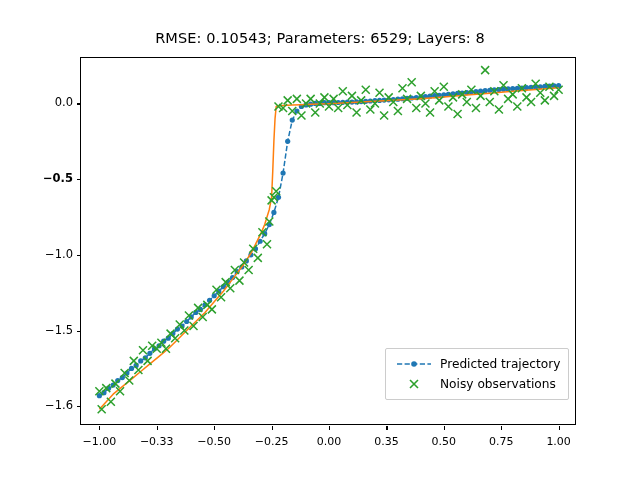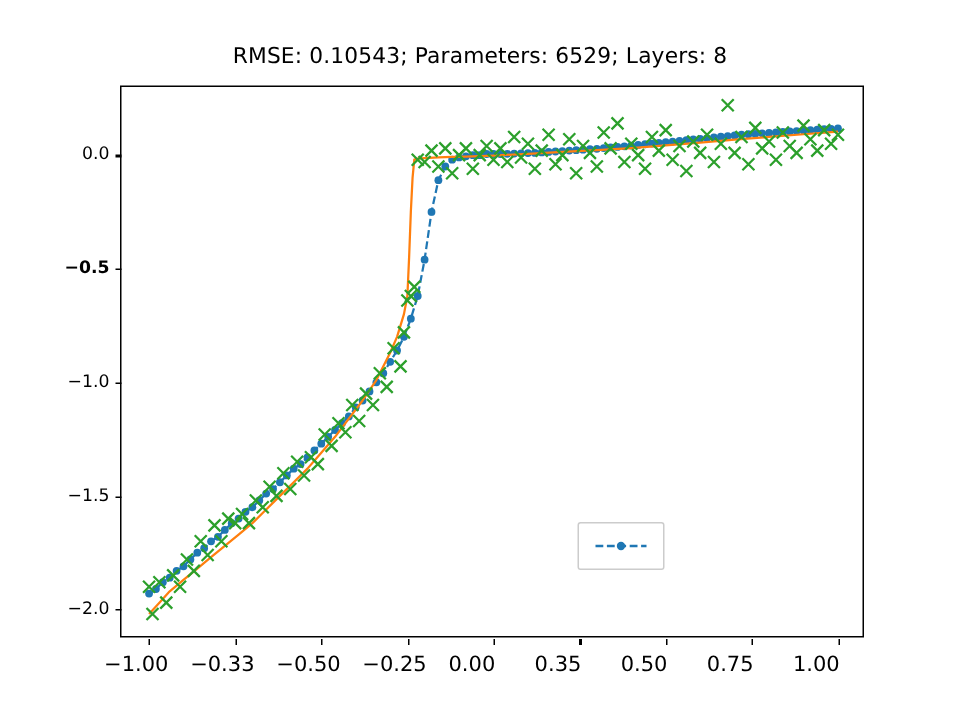--- a/index.html
+++ b/index.html
@@ -16,22 +16,22 @@
     border:1.1px solid #000000;box-sizing:border-box;background:transparent;
   }
   #plot-clip{position:absolute;left:0;top:0;width:100%;height:100%;overflow:hidden;}
   #plot-svg{position:absolute;left:0;top:0;}
 
   .tick-mark{position:absolute;background:#000000;}
   .xtick-mark{width:1.1px;height:3.6px;top:368px;}
   .ytick-mark{height:1.1px;width:3.6px;left:-3.6px;}
 
   .xtick-label{
-    position:absolute;top:377px;font-size:14px;color:#000000;
-    text-align:left;width:60px;margin-left:-30px;
+    position:absolute;top:377px;font-size:11px;color:#000000;
+    text-align:center;width:60px;margin-left:-30px;
   }
   .ytick-label{
     position:absolute;font-size:11.5px;color:#000000;
     text-align:right;width:60px;left:-68px;margin-top:-8px;
   }
 
   #legend{
     position:absolute;left:385px;top:348px;
     border:0.9px solid #cccccc;border-radius:2px;background:rgba(255,255,255,0.9);
     padding:5px 8px 5px 8px;box-sizing:border-box;
@@ -285,27 +285,34 @@
       <div class="xtick-label" style="left: 477.63px;">1.00</div>
       <div class="tick-mark ytick-mark" style="top: 45.43px;"></div>
       <div class="ytick-label" style="top: 45.43px;">0.0</div>
       <div class="tick-mark ytick-mark" style="top: 121.15px;"></div>
       <div class="ytick-label" style="top: 121.15px; font-weight: bold;">−0.5</div>
       <div class="tick-mark ytick-mark" style="top: 196.87px;"></div>
       <div class="ytick-label" style="top: 196.87px;">−1.0</div>
       <div class="tick-mark ytick-mark" style="top: 272.59px;"></div>
       <div class="ytick-label" style="top: 272.59px;">−1.5</div>
       <div class="tick-mark ytick-mark" style="top: 348.31px;"></div>
-      <div class="ytick-label" style="top: 348.31px;">−2.0</div>
+      <div class="ytick-label" style="top: 348.31px;">−1.6</div>
     </div>
 
   <div id="ticks-layer"></div>
 
   <div id="legend">
       <div class="legend-row">
         <span class="legend-glyph"><svg width="40" height="20">
             <path d="M3 10 L37 10" stroke="#1f77b4" stroke-width="1.6" stroke-dasharray="5.2,2.4" fill="none"></path>
             <circle cx="20" cy="10" r="2.8" fill="#1f77b4"></circle>
           </svg></span>
+        <span class="legend-text">Predicted trajectory</span>
+      </div>
+      <div class="legend-row">
+        <span class="legend-glyph"><svg width="40" height="20">
+            <path d="M16 6 L24 14 M16 14 L24 6" stroke="#2ca02c" stroke-width="1.6" fill="none"></path>
+          </svg></span>
+        <span class="legend-text">Noisy observations</span>
       </div>
     </div>
 
 </div>
 
 </body></html>

